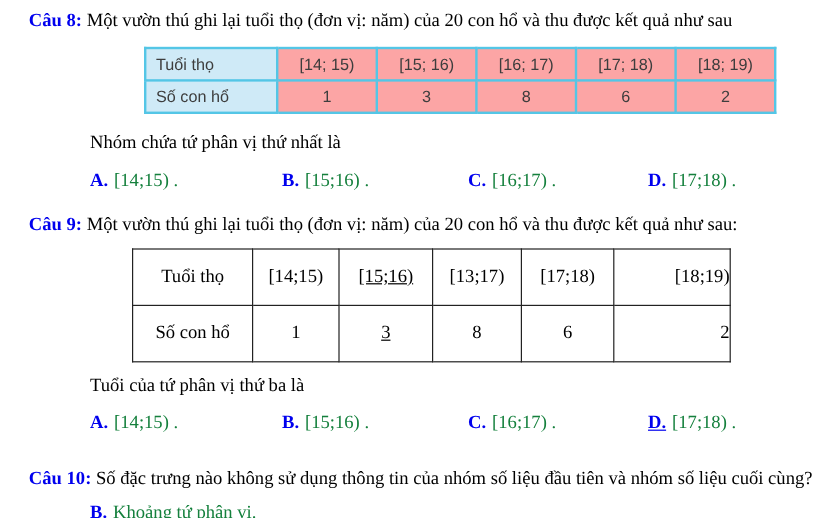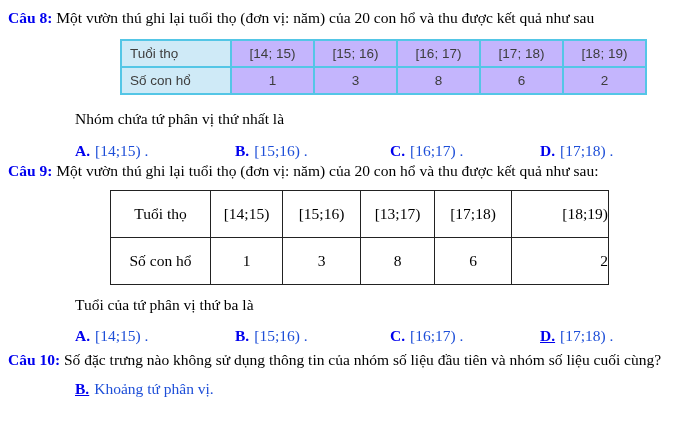--- a/index.html
+++ b/index.html
@@ -1,66 +1,66 @@
 <!DOCTYPE html>
 <html><head>
 <meta charset="utf-8">
 <style>
   * { margin:0; padding:0; box-sizing:border-box; }
   html,body { width:688px; height:432px; background:#ffffff; overflow:hidden; }
   body { font-family:"Liberation Serif", serif; font-size:15.5px; color:#000; }
 
-  .qline { padding-left:8px; line-height:21px; }
+  .qline { padding-left:24px; line-height:21px; }
   .qlabel { color:#0000EE; font-weight:bold; }
   .qline .qtext { color:#000; }
 
   .q8-line { padding-top:7px; }
-  .q9-line { margin-top:0; }
-  .q10-line { margin-top:4px; }
+  .q9-line { margin-top:17px; }
+  .q10-line { margin-top:26px; }
 
   
   table.t1 {
     border-collapse:collapse;
     margin:11px 0 0 120px;
     font-family:"Liberation Sans", sans-serif;
     font-size:13.5px;
     color:#3d3d3d;
   }
-  table.t1 td { border:2px solid #54c6e6; height:27px; background:#c4b5fd; }
+  table.t1 td { border:2px solid #54c6e6; height:27px; background:#fca5a5; }
   table.t1 td.hdr { background:#cfeaf7; text-align:left; padding-left:8px; width:110px; }
   table.t1 td.val { text-align:center; width:83px; }
 
   
   table.t2 {
     border-collapse:collapse;
     margin:9px 0 0 110px;
     font-family:"Liberation Serif", serif;
     font-size:15.5px;
     color:#000;
   }
   table.t2 td { border:1px solid #222; height:47px; text-align:center; vertical-align:middle; }
   table.t2 td.hdr { width:100px; }
   table.t2 td.c0 { width:72px; }
-  table.t2 td.c1 { width:78px; }
+  table.t2 td.c1 { width:78px;text-decoration:underline; }
   table.t2 td.c2 { width:74px; }
   table.t2 td.c3 { width:77px; }
   table.t2 td.c4 { width:97px;text-align:right; }
 
   .subq { margin:14px 0 0 75px; }
   .q8-sub { margin-top:15px; }
   .q9-sub { margin-top:11px; }
 
   .opts { margin-left:75px; display:grid; }
   .opts-interval { grid-template-columns:160px 155px 150px 1fr; margin-top:14px; }
   .opts-q9 { margin-top:13px; }
   .opts-text { grid-template-columns:158px 149px 158px 1fr; margin-top:10px; }
   .opt { white-space:nowrap; }
   .opt-letter { color:#0000EE; font-weight:bold; margin-right:5px; }
   .opt-letter.u { text-decoration:underline; }
-  .opt-val { color:#1d4ed8; }
+  .opt-val { color:#15803d; }
 </style>
 </head>
 <body>
 
 <div class="qline q8-line">
   <span class="qlabel">Câu 8:</span>
   <span class="qtext">Một vườn thú ghi lại tuổi thọ (đơn vị: năm) của  20  con hổ và thu được kết quả như sau</span>
 </div>
 
 <table class="t1">

